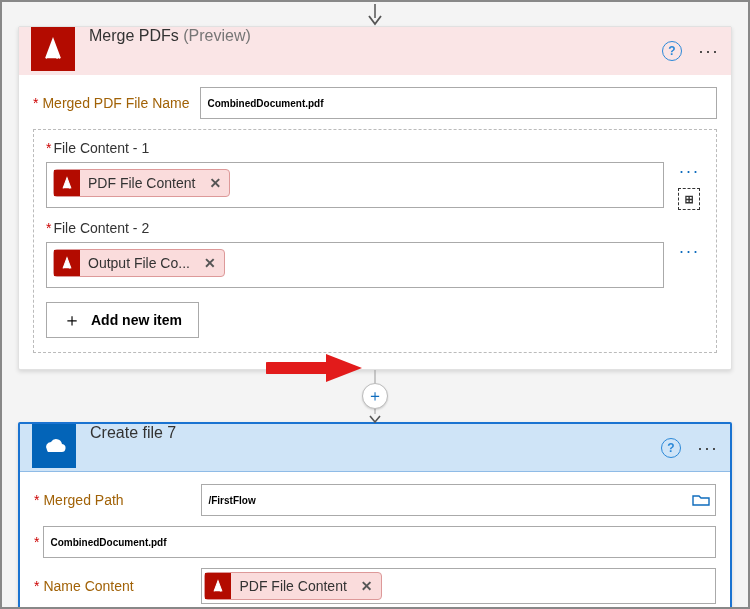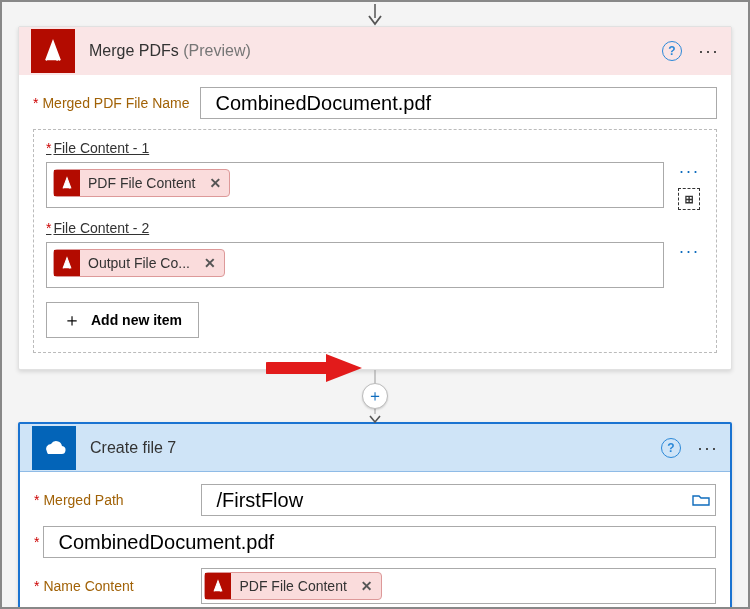--- a/index.html
+++ b/index.html
@@ -27,21 +27,20 @@
 
     
     .card {
       background: #fff;
       border: 1px solid #e1e1e1;
       box-shadow: 0 2px 4px rgba(0,0,0,0.12);
       border-radius: 2px;
     }
     .card-header {
       display: flex;
-      align-items: center;
       height: 48px;
       padding: 0 12px;
       gap: 14px;
     }
     .hdr-adobe { background: #fae5e6; }
     .hdr-onedrive { background: #cfe4f7; border-bottom: 1px solid #8fbbe6; }
     .card.selected-card { border: 2px solid #1a73d1; }
 
     .app-icon {
       width: 44px;
@@ -78,34 +77,34 @@
     .formrow .input-shell {
       flex: 1;
       border: 1px solid #aaa;
       height: 32px;
       display: flex;
       align-items: center;
       background: #fff;
     }
     .formrow .input-shell input {
       border: none; outline: none; width: 100%; height: 100%;
-      padding: 0 14px; font-size: 20px; font-family: inherit;
+      padding: 0 6px; font-size: 10px; font-family: inherit; font-weight: bold;
     }
     .folder-btn {
       width: 30px; color: #0f6cbd; display: flex; align-items:center; justify-content:center;
       border-left: none;
     }
 
     
     .repeater {
       border: 1px dashed #bbb;
       padding: 10px 12px 14px 12px;
       position: relative;
     }
-    .rep-label { font-size: 14px; color: #333; margin-bottom: 6px; text-decoration: underline; }
+    .rep-label { font-size: 14px; color: #333; margin-bottom: 6px; }
     .rep-label .req { color: #c00; margin-right: 2px; }
     .rep-row { display: flex; align-items: flex-start; gap: 10px; }
     .rep-input {
       flex: 1;
       border: 1px solid #aaa;
       background: #fff;
       min-height: 46px;
       padding: 6px;
       display: flex;
       align-items: flex-start;

